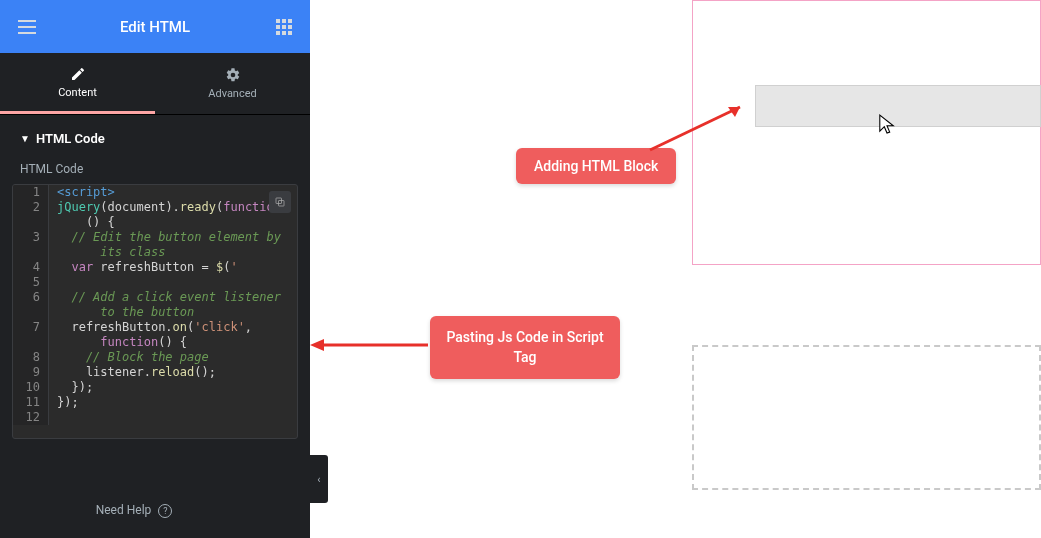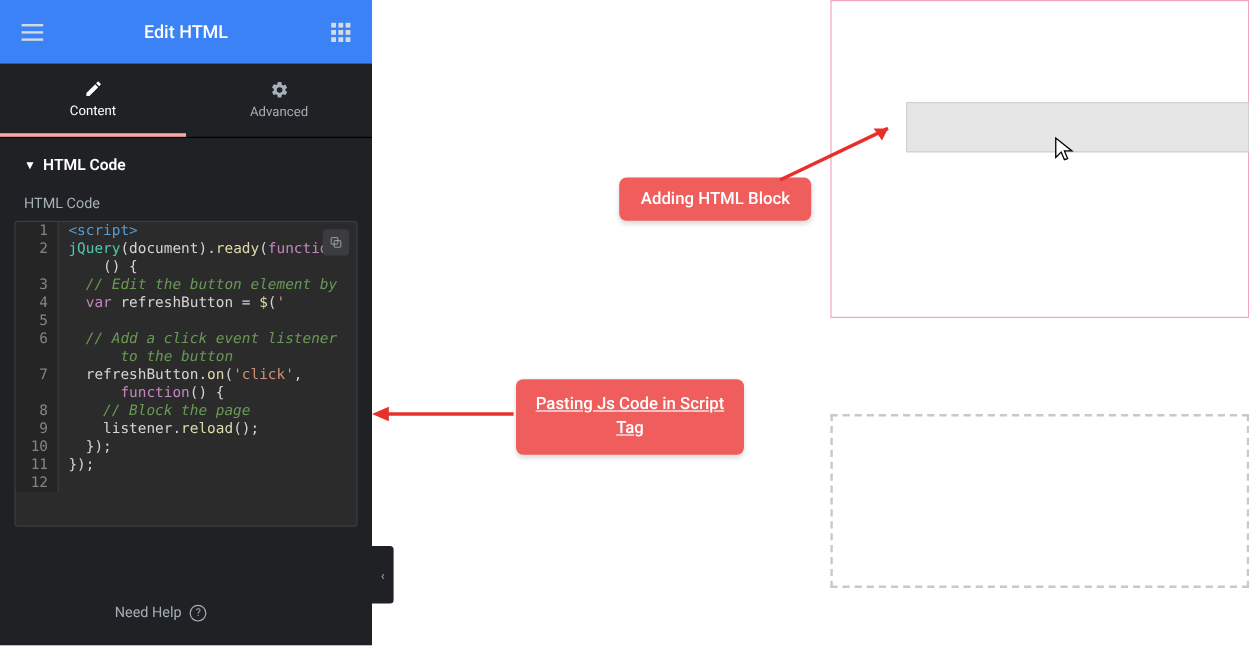--- a/index.html
+++ b/index.html
@@ -48,21 +48,21 @@
 
 .html-block { position: absolute; left: 415px; top: 85px; right: 0; height: 42px; background: #e6e6e6; border: 1px solid #d0d0d0; }
 .selected-outline { position: absolute; left: 352px; top: 0; right: 0; height: 265px; border: 1px solid #f4a3c6; }
 
 .refresh-btn { position: absolute; left: 415px; top: 142px; padding: 12px 22px; background: #1f262e; color: #fff; font-size: 14px; font-weight: 500; border-radius: 4px; cursor: pointer; }
 
 .dashed-box { position: absolute; left: 352px; top: 345px; right: 0; height: 145px; border: 2px dashed #c9c9c9; }
 
 .callout { position: absolute; background: #ef5d5d; color: #fff; text-align: center; padding: 10px 18px; border-radius: 6px; font-size: 14px; font-weight: 500; box-shadow: 0 2px 4px rgba(0,0,0,0.15); }
 .callout.c1 { left: 165px; top: 148px; margin-left: 11px; }
-.callout.c2 { left: 90px; top: 316px; width: 190px; padding: 12px 10px; line-height: 1.4; text-decoration: underline; }
+.callout.c2 { left: 90px; top: 316px; width: 190px; padding: 12px 10px; line-height: 1.4; }
 
 .arrow { position: absolute; }
 .arrow-line { stroke: #e7302a; stroke-width: 3; fill: none; }
 .arrow-head { fill: #e7302a; }
 
 .cursor-ptr { position: absolute; left: 538px; top: 113px; }
 .cursor-ptr svg { width: 18px; height: 22px; }
 </style>
 </head>
 <body>
@@ -129,20 +129,24 @@
         <div class="gutter">2</div>
         <div class="codeline"><span class="c-teal">jQuery</span><span>(document).</span><span class="c-func">ready</span><span>(</span><span class="c-kw">functio</span></div>
       </div>
     <div class="code-row">
         <div class="gutter"></div>
         <div class="codeline"><span>    () {</span></div>
       </div>
     <div class="code-row">
         <div class="gutter">3</div>
         <div class="codeline"><span class="c-com">  // Edit the button element by</span></div>
+      </div>
+    <div class="code-row">
+        <div class="gutter"></div>
+        <div class="codeline"><span class="c-com">      its class</span></div>
       </div>
     <div class="code-row">
         <div class="gutter">4</div>
         <div class="codeline"><span class="c-kw">  var</span><span> refreshButton = </span><span class="c-func">$</span><span>(</span><span class="c-str">'</span></div>
       </div>
     <div class="code-row">
         <div class="gutter">5</div>
         <div class="codeline"></div>
       </div>
     <div class="code-row">

